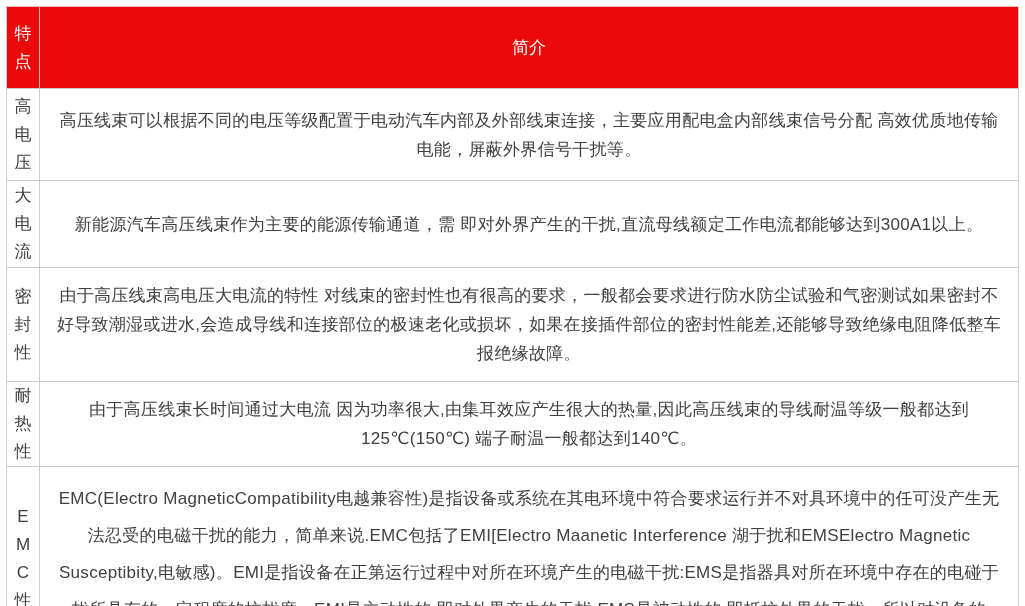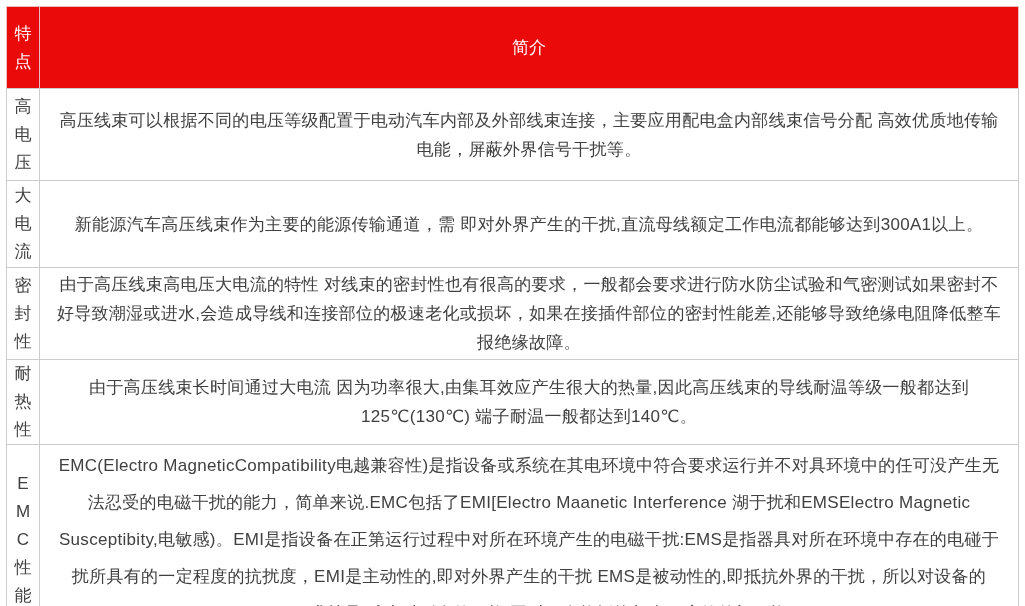--- a/index.html
+++ b/index.html
@@ -41,21 +41,21 @@
   
   td.label, th.label {
     width: 33px;
     white-space: pre-line;
     line-height: 28px;
     padding: 0 2px;
     font-size: 17px;
   }
   
   td.content {
-    padding: 2px 14px;
+    padding: 13px 14px;
     line-height: 29px;
     letter-spacing: 0.3px;
   }
   tr.r0 td { height: 92px; }
   tr.r1 td { height: 87px; }
   tr.r2 td { height: 91px; }
   tr.r3 td { height: 85px; }
   tr.r4 td { height: 157px; }
   tr.r4 td.content { line-height: 37px; }
 </style>
@@ -93,21 +93,21 @@
         <td class="label">密
 封
 性</td>
         <td class="content">由于高压线束高电压大电流的特性 对线束的密封性也有很高的要求，一般都会要求进行防水防尘试验和气密测试如果密封不好导致潮湿或进水,会造成导线和连接部位的极速老化或损坏，如果在接插件部位的密封性能差,还能够导致绝缘电阻降低整车报绝缘故障。</td>
       </tr>
 
       <tr class="r3">
         <td class="label">耐
 热
 性</td>
-        <td class="content">由于高压线束长时间通过大电流 因为功率很大,由集耳效应产生很大的热量,因此高压线束的导线耐温等级一般都达到125℃(130℃) 端子耐温一般都达到140℃。</td>
+        <td class="content">由于高压线束长时间通过大电流 因为功率很大,由集耳效应产生很大的热量,因此高压线束的导线耐温等级一般都达到125℃(150℃) 端子耐温一般都达到140℃。</td>
       </tr>
 
       <tr class="r4">
         <td class="label">E
 M
 C
 性
 能</td>
         <td class="content">EMC(Electro MagneticCompatibility电越兼容性)是指设备或系统在其电环境中符合要求运行并不对具环境中的任可没产生无法忍受的电磁干扰的能力，简单来说.EMC包括了EMI[Electro Maanetic Interference 湖于扰和EMSElectro Magnetic Susceptibity,电敏感)。EMI是指设备在正第运行过程中对所在环境产生的电磁干扰:EMS是指器具对所在环境中存在的电碰于扰所具有的一定程度的抗扰度，EMI是主动性的,即对外界产生的干扰 EMS是被动性的,即抵抗外界的干扰，所以对设备的EMC要求就是:减少对别人的干扰,同时巨身能抵抗相当程度的外部干扰。</td>
       </tr>

